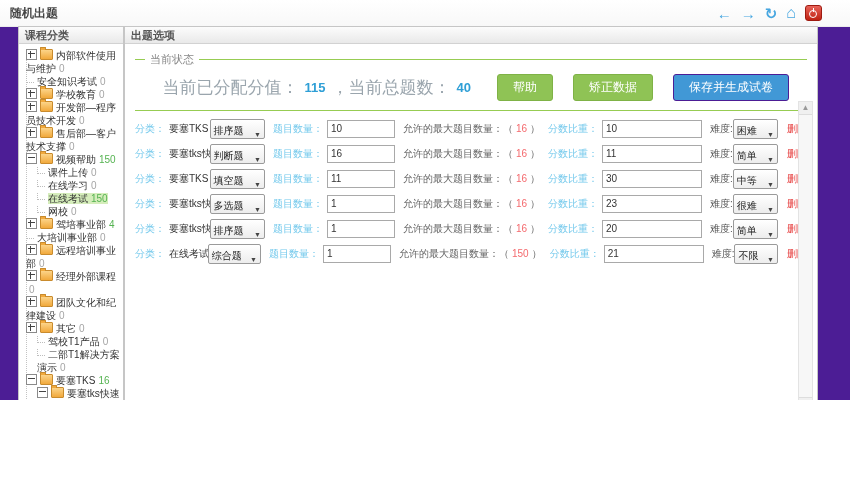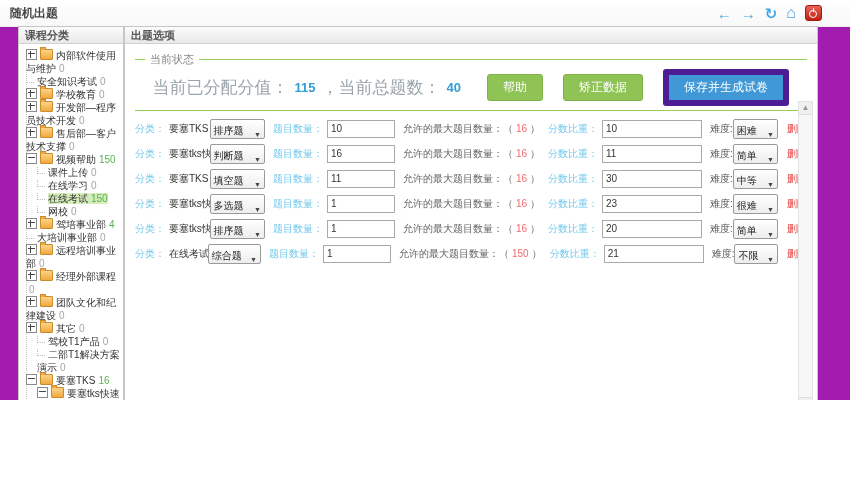--- a/index.html
+++ b/index.html
@@ -1,17 +1,17 @@
 <!DOCTYPE html>
 <html><head>
 <meta charset="utf-8">
 <style>
   html,body{margin:0;padding:0;background:#fff;}
   body{font-family:"Liberation Sans","DejaVu Sans",sans-serif;font-size:12px;color:#333;}
-  #screen{position:relative;width:850px;height:400px;background:#a21caf;overflow:hidden;}
+  #screen{position:relative;width:850px;height:400px;background:#4c1d95;overflow:hidden;}
 
   
   .topbar{position:absolute;left:0;top:0;width:850px;height:26px;background:linear-gradient(#ffffff,#f8f8f8);border-bottom:1px solid #ececec;}
   .topbar .title{position:absolute;left:10px;top:0;line-height:26px;font-size:12px;font-weight:bold;color:#444;}
   .nav{position:absolute;right:28px;top:0;height:26px;display:flex;align-items:center;gap:9px;}
   .nav .g{font-size:15px;font-weight:bold;color:#46a6e0;line-height:1;cursor:pointer;}
   .nav .home{font-size:16px;}
   .power{width:15px;height:14px;border-radius:3px;background:linear-gradient(#e8645a,#bf2212);border:1px solid #9e1a10;position:relative;cursor:pointer;}
   .power::before{content:"";position:absolute;left:3px;top:4px;width:6px;height:6px;border:1px solid #fff;border-radius:50%;}
   .power::after{content:"";position:absolute;left:7px;top:2px;width:1px;height:4px;background:#fff;}
@@ -40,21 +40,21 @@
   
   .mbody{padding:8px 10px 0 10px;}
   .legend{display:flex;align-items:center;color:#888;font-size:11px;margin-top:0;}
   .legend::before{content:"";width:10px;height:1px;background:#97cc52;margin-right:5px;}
   .legend::after{content:"";flex:1;height:1px;background:#97cc52;margin-left:5px;}
   .statusline{display:flex;align-items:center;justify-content:flex-end;height:34px;margin:3px 18px 0 0;}
   .slabel{color:#9aa5ad;font-size:17px;}
   .sval{color:#2f9fd6;font-weight:bold;font-size:13px;margin:0 6px;}
   .btn{display:inline-block;border-radius:3px;color:#fff;font-size:12px;padding:4px 15px;margin-left:20px;cursor:pointer;white-space:nowrap;}
   .btn.green{background:#8fc355;border:1px solid #7fb246;}
-  .btn.blue{background:#4198d6;border:6px solid #4c1d95;text-align:center;}
+  .btn.blue{background:#4198d6;border:1px solid #4c1d95;text-align:center;}
   .hr-green{height:1px;background:#97cc52;margin:6px 0 5px 0;}
 
   
   .crows{margin-top:4px;}
   .crow{display:flex;align-items:center;height:25px;white-space:nowrap;font-size:10px;}
   .lb{color:#74c9ec;}
   .gl{color:#555;}
   .cat{color:#333;width:48px;margin-left:4px;overflow:hidden;}
   .sel{display:inline-flex;align-items:flex-end;justify-content:space-between;width:56px;height:18px;border:1px solid #9a9a9a;background:linear-gradient(#fff,#ededed);border-radius:2px;padding:0 3px;cursor:pointer;color:#222;}
   .sel .arrow{font-size:7px;color:#444;margin-left:3px;}

